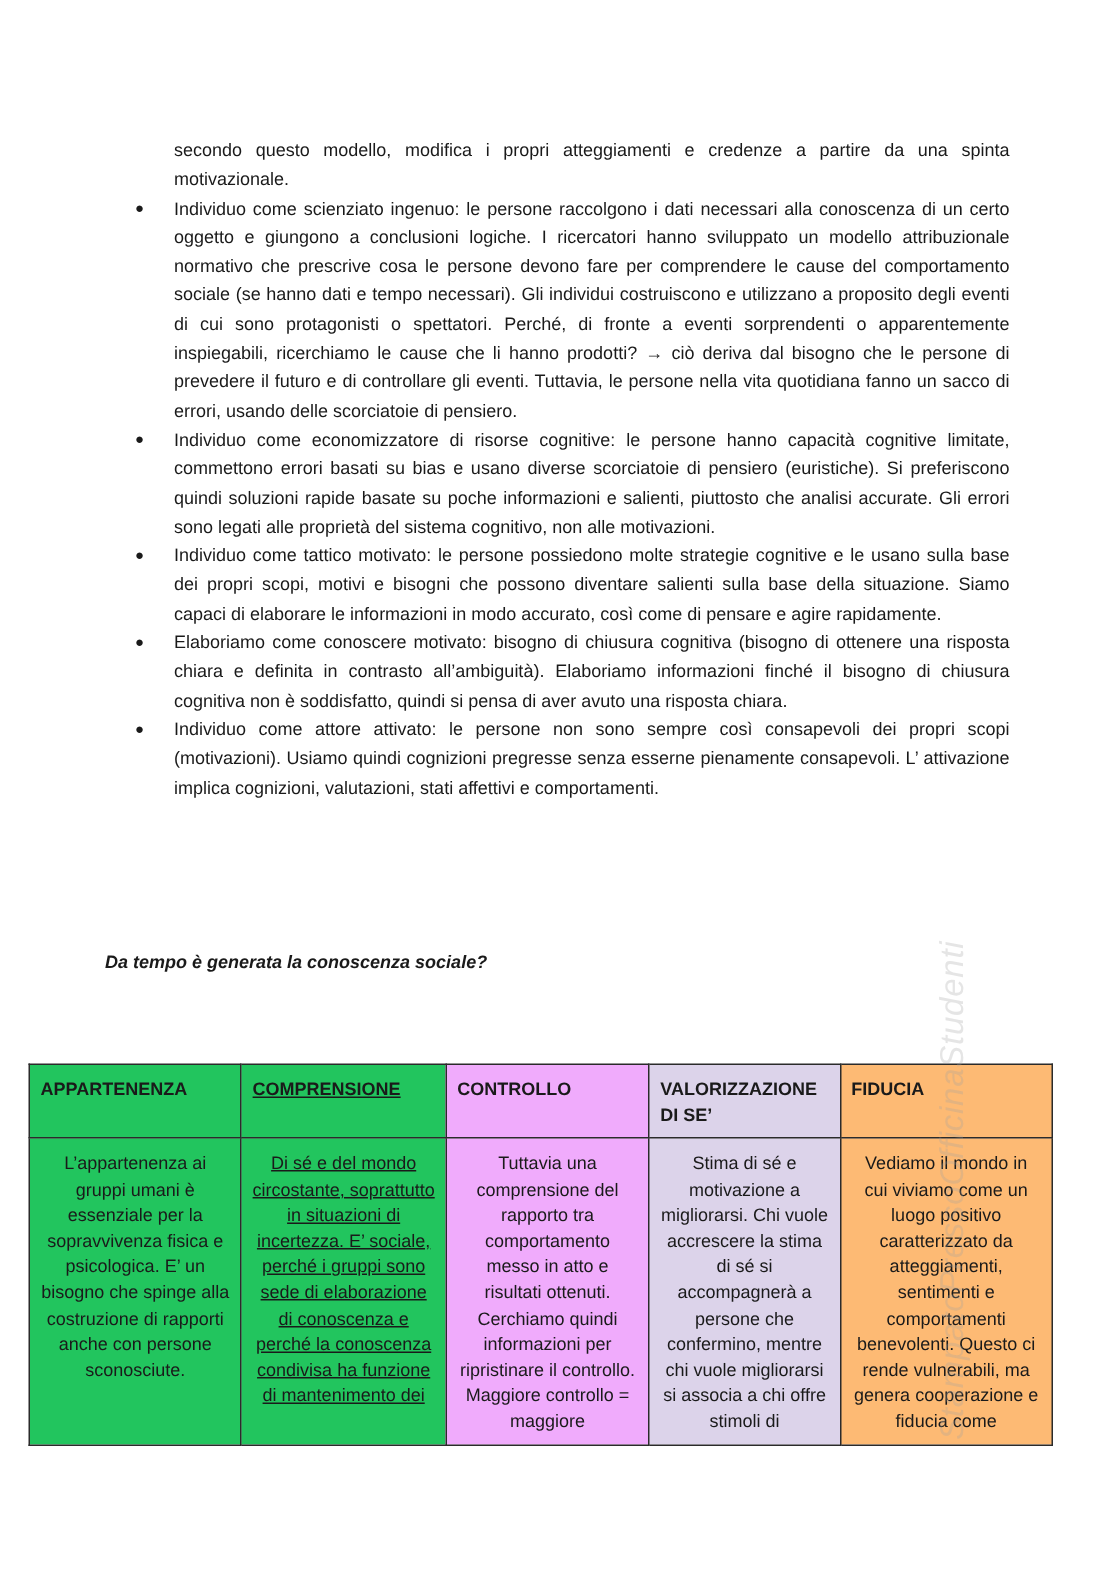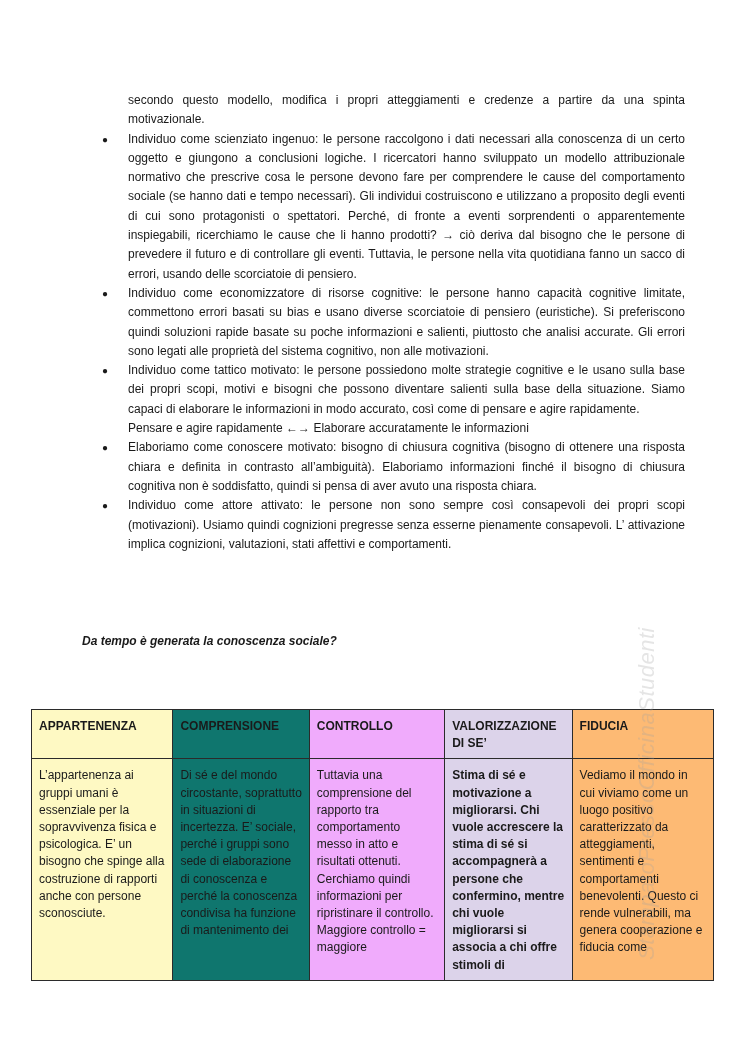--- a/index.html
+++ b/index.html
@@ -10,21 +10,21 @@
     body {
       width: 745px;
       height: 1053px;
       position: relative;
       overflow: hidden;
       font-family: "Liberation Sans", "DejaVu Sans", sans-serif;
       color: #1a1a1a;
     }
     .page {
       position: absolute;
-      left: 12px; top: 0;
+      left: 0; top: 0;
       width: 623px;
       height: 1053px;
     }
     .body-text {
       position: absolute;
       left: 70px;
       top: 91px;
       width: 603px;
       font-size: 12px;
       line-height: 19.3px;
@@ -85,25 +85,26 @@
       text-align: left;
       padding: 8px 7px 6px 7px;
     }
     table.motives th {
       height: 32px;
       font-weight: bold;
       font-size: 12px;
     }
     table.motives td {
       height: 179px;
+      text-align: center;
     }
-    .c0 { background: #fef9c3; width: 126px; }
-    .c1 { background: #0f766e; width: 121px; }
+    .c0 { background: #22c55e; width: 126px; }
+    .c1 { background: #22c55e; width: 121px; text-decoration: underline; }
     .c2 { background: #f0abfc; width: 120px; }
-    .c3 { background: #dcd3ea; width: 112px; font-weight: bold; }
+    .c3 { background: #dcd3ea; width: 112px; }
     .c4 { background: #fdba74; width: 126px; }
     .watermark {
       position: absolute;
       left: 622px;
       top: 960px;
       transform-origin: left top;
       transform: rotate(-90deg);
       font-size: 22px;
       font-style: italic;
       color: rgba(160,160,160,0.28);
@@ -125,21 +126,20 @@
         <span class="bullet">●</span>
         <span class="lead">Individuo come scienziato ingenuo</span><span>: </span><span>le persone raccolgono i dati necessari alla conoscenza di un certo oggetto e giungono a conclusioni logiche. I ricercatori hanno sviluppato un modello attribuzionale normativo che prescrive cosa le persone devono fare per comprendere le cause del comportamento sociale (se hanno dati e tempo necessari). Gli individui costruiscono e utilizzano a proposito degli eventi di cui sono protagonisti o spettatori. Perché, di fronte a eventi sorprendenti o apparentemente inspiegabili, ricerchiamo le cause che li hanno prodotti? → ciò deriva dal bisogno che le persone di prevedere il futuro e di controllare gli eventi.  Tuttavia, le persone nella vita quotidiana fanno un sacco di errori, usando delle scorciatoie di pensiero.</span>
       </li>
       <li>
         <span class="bullet">●</span>
         <span class="lead">Individuo come economizzatore di risorse cognitive:</span><span> </span><span>le persone hanno capacità cognitive limitate, commettono errori basati su bias e usano diverse scorciatoie di pensiero (euristiche). Si preferiscono quindi soluzioni rapide basate su poche informazioni  e salienti, piuttosto che analisi accurate. Gli errori sono legati alle proprietà del sistema cognitivo, non alle motivazioni.</span>
       </li>
       <li>
         <span class="bullet">●</span>
         <span class="lead">Individuo come tattico motivato:</span><span> </span><span>le persone possiedono molte strategie cognitive e le usano sulla base dei propri scopi, motivi e bisogni che possono diventare salienti sulla base della situazione. Siamo capaci di elaborare le informazioni in modo accurato, così come di pensare e agire rapidamente.</span>
-        <div class="sub-line">Pensare e agire rapidamente ←→ Elaborare accuratamente le informazioni</div>
       </li>
       <li>
         <span class="bullet">●</span>
         <span class="lead">Elaboriamo come conoscere motivato:</span><span> </span><span>bisogno di chiusura cognitiva (bisogno di ottenere una risposta chiara e definita in contrasto all’ambiguità). Elaboriamo informazioni finché il bisogno di chiusura cognitiva non è soddisfatto, quindi si pensa di aver avuto una risposta chiara.</span>
       </li>
       <li>
         <span class="bullet">●</span>
         <span class="lead">Individuo come attore attivato</span><span>: </span><span>le persone non sono sempre così consapevoli dei propri scopi (motivazioni). Usiamo quindi cognizioni pregresse senza esserne pienamente consapevoli. L’ attivazione implica cognizioni, valutazioni, stati affettivi e comportamenti.</span>
       </li>
     </ul>

